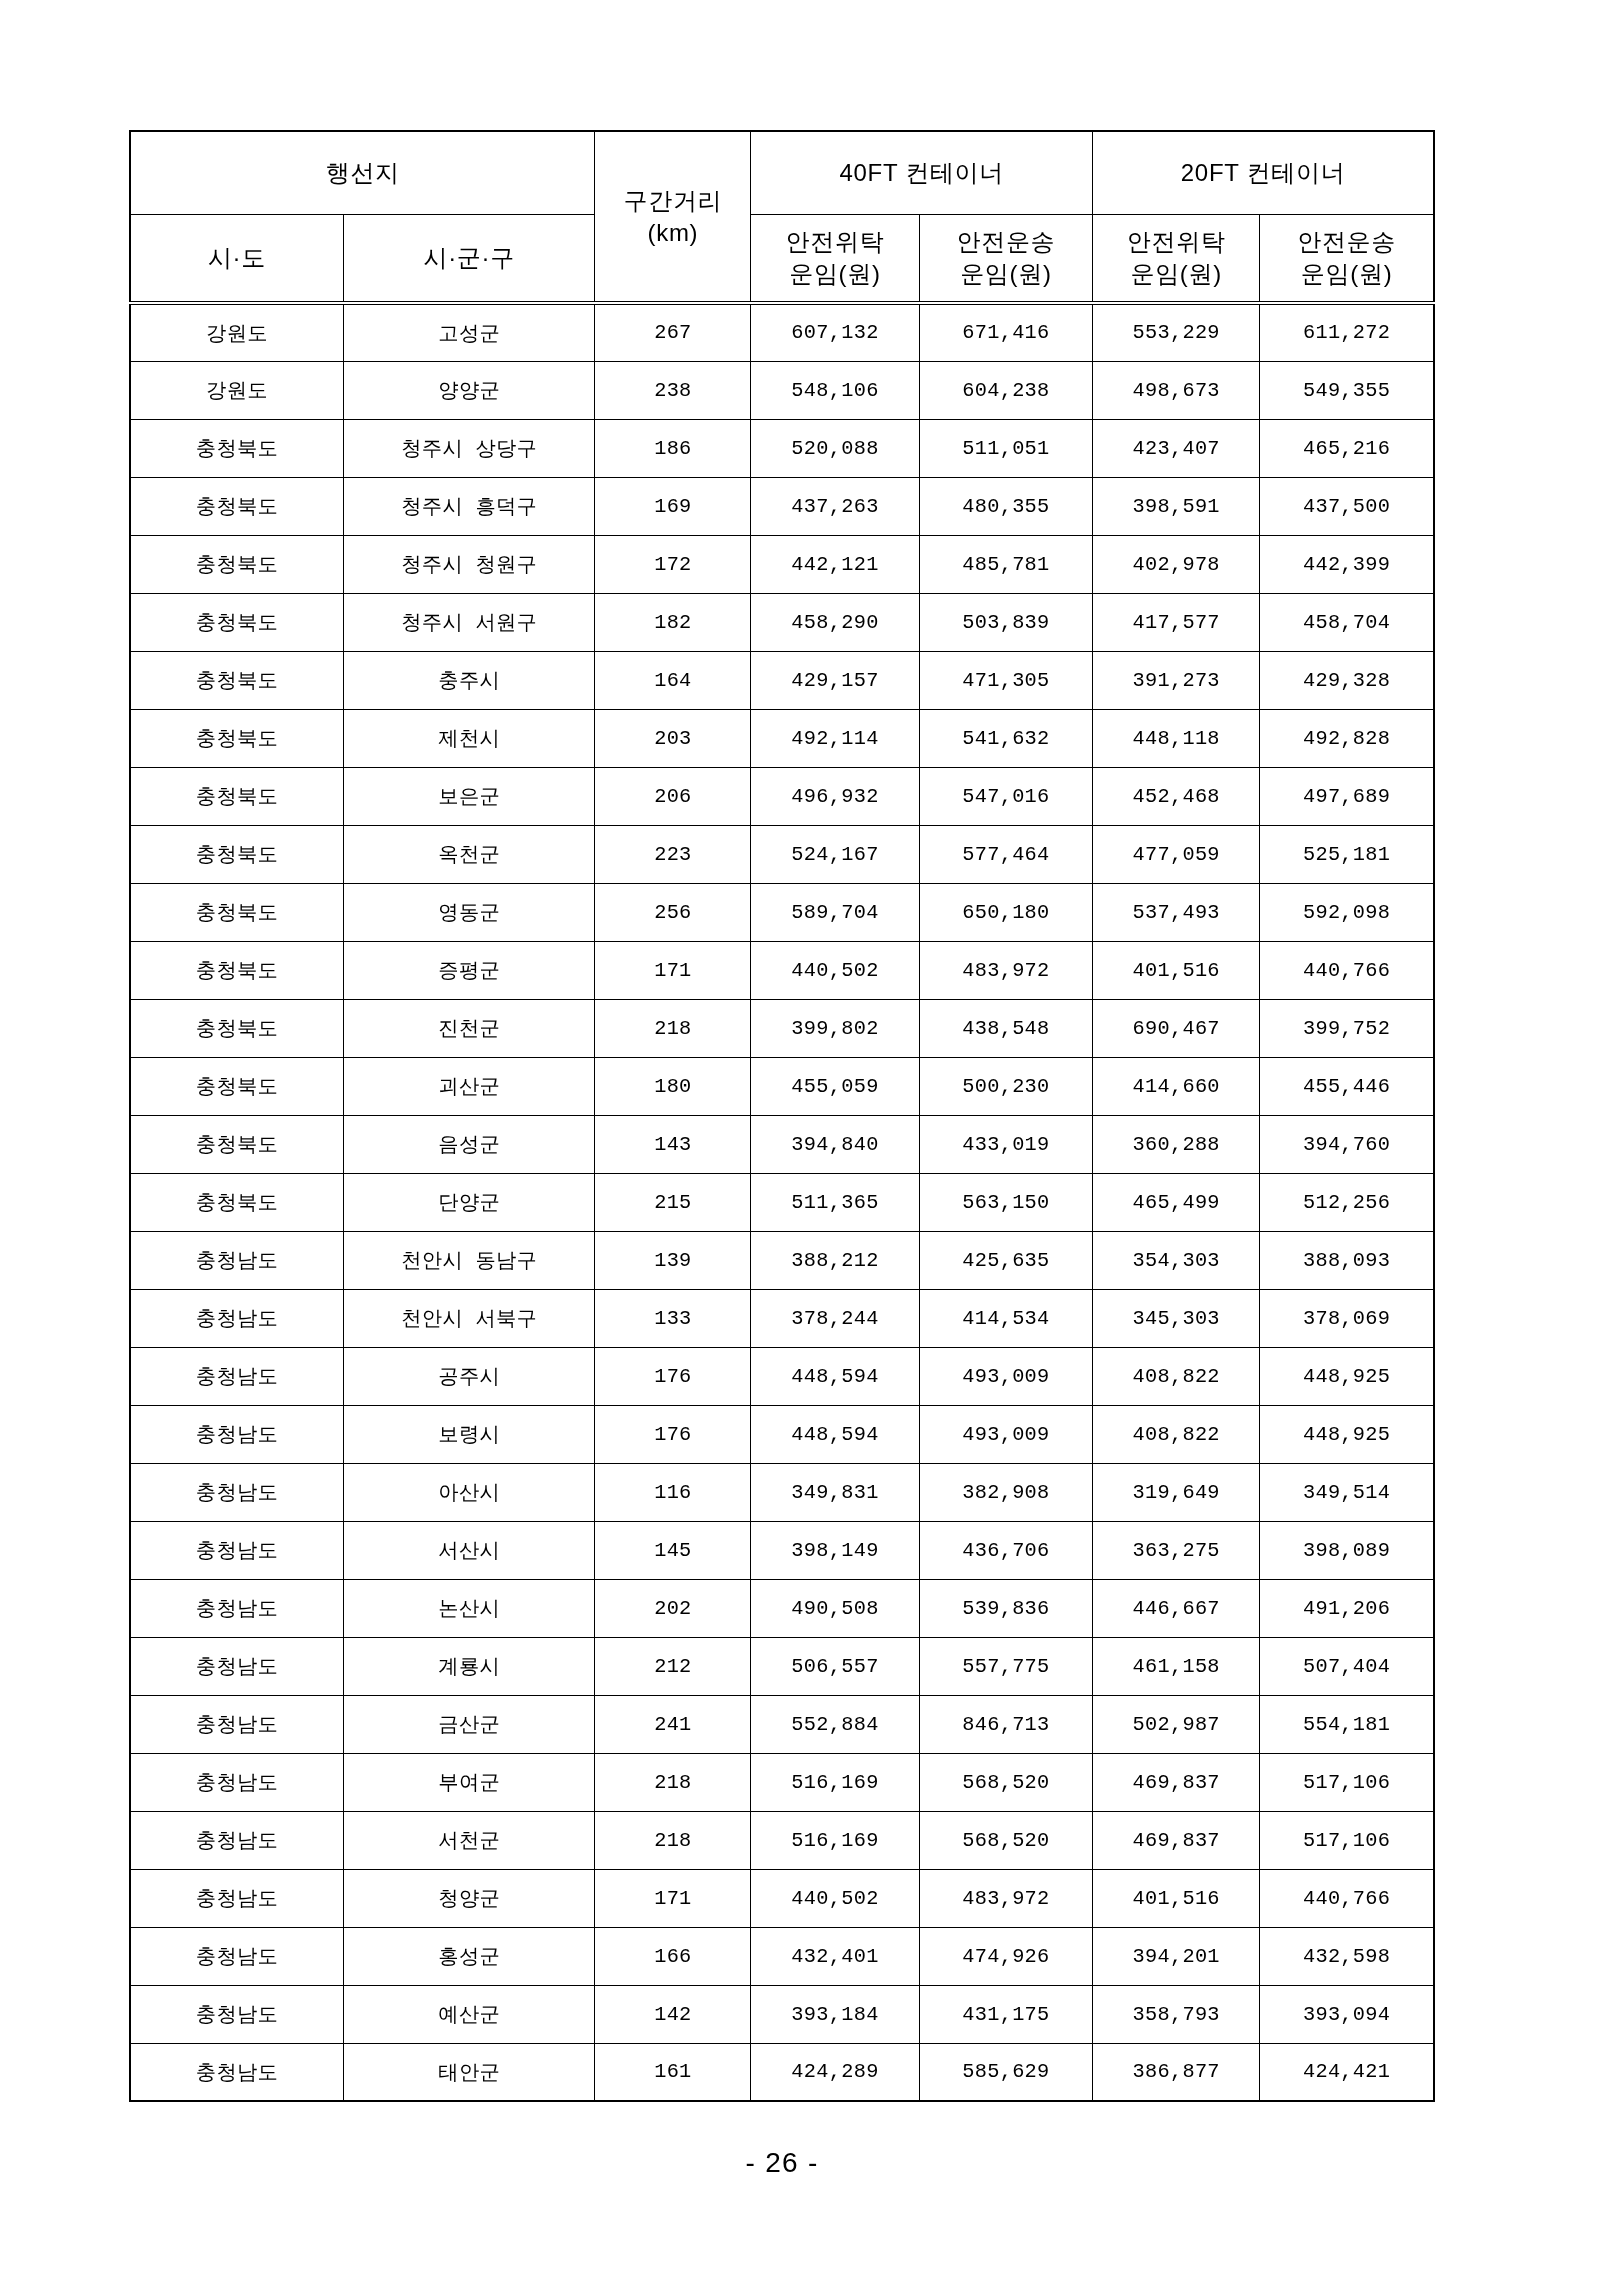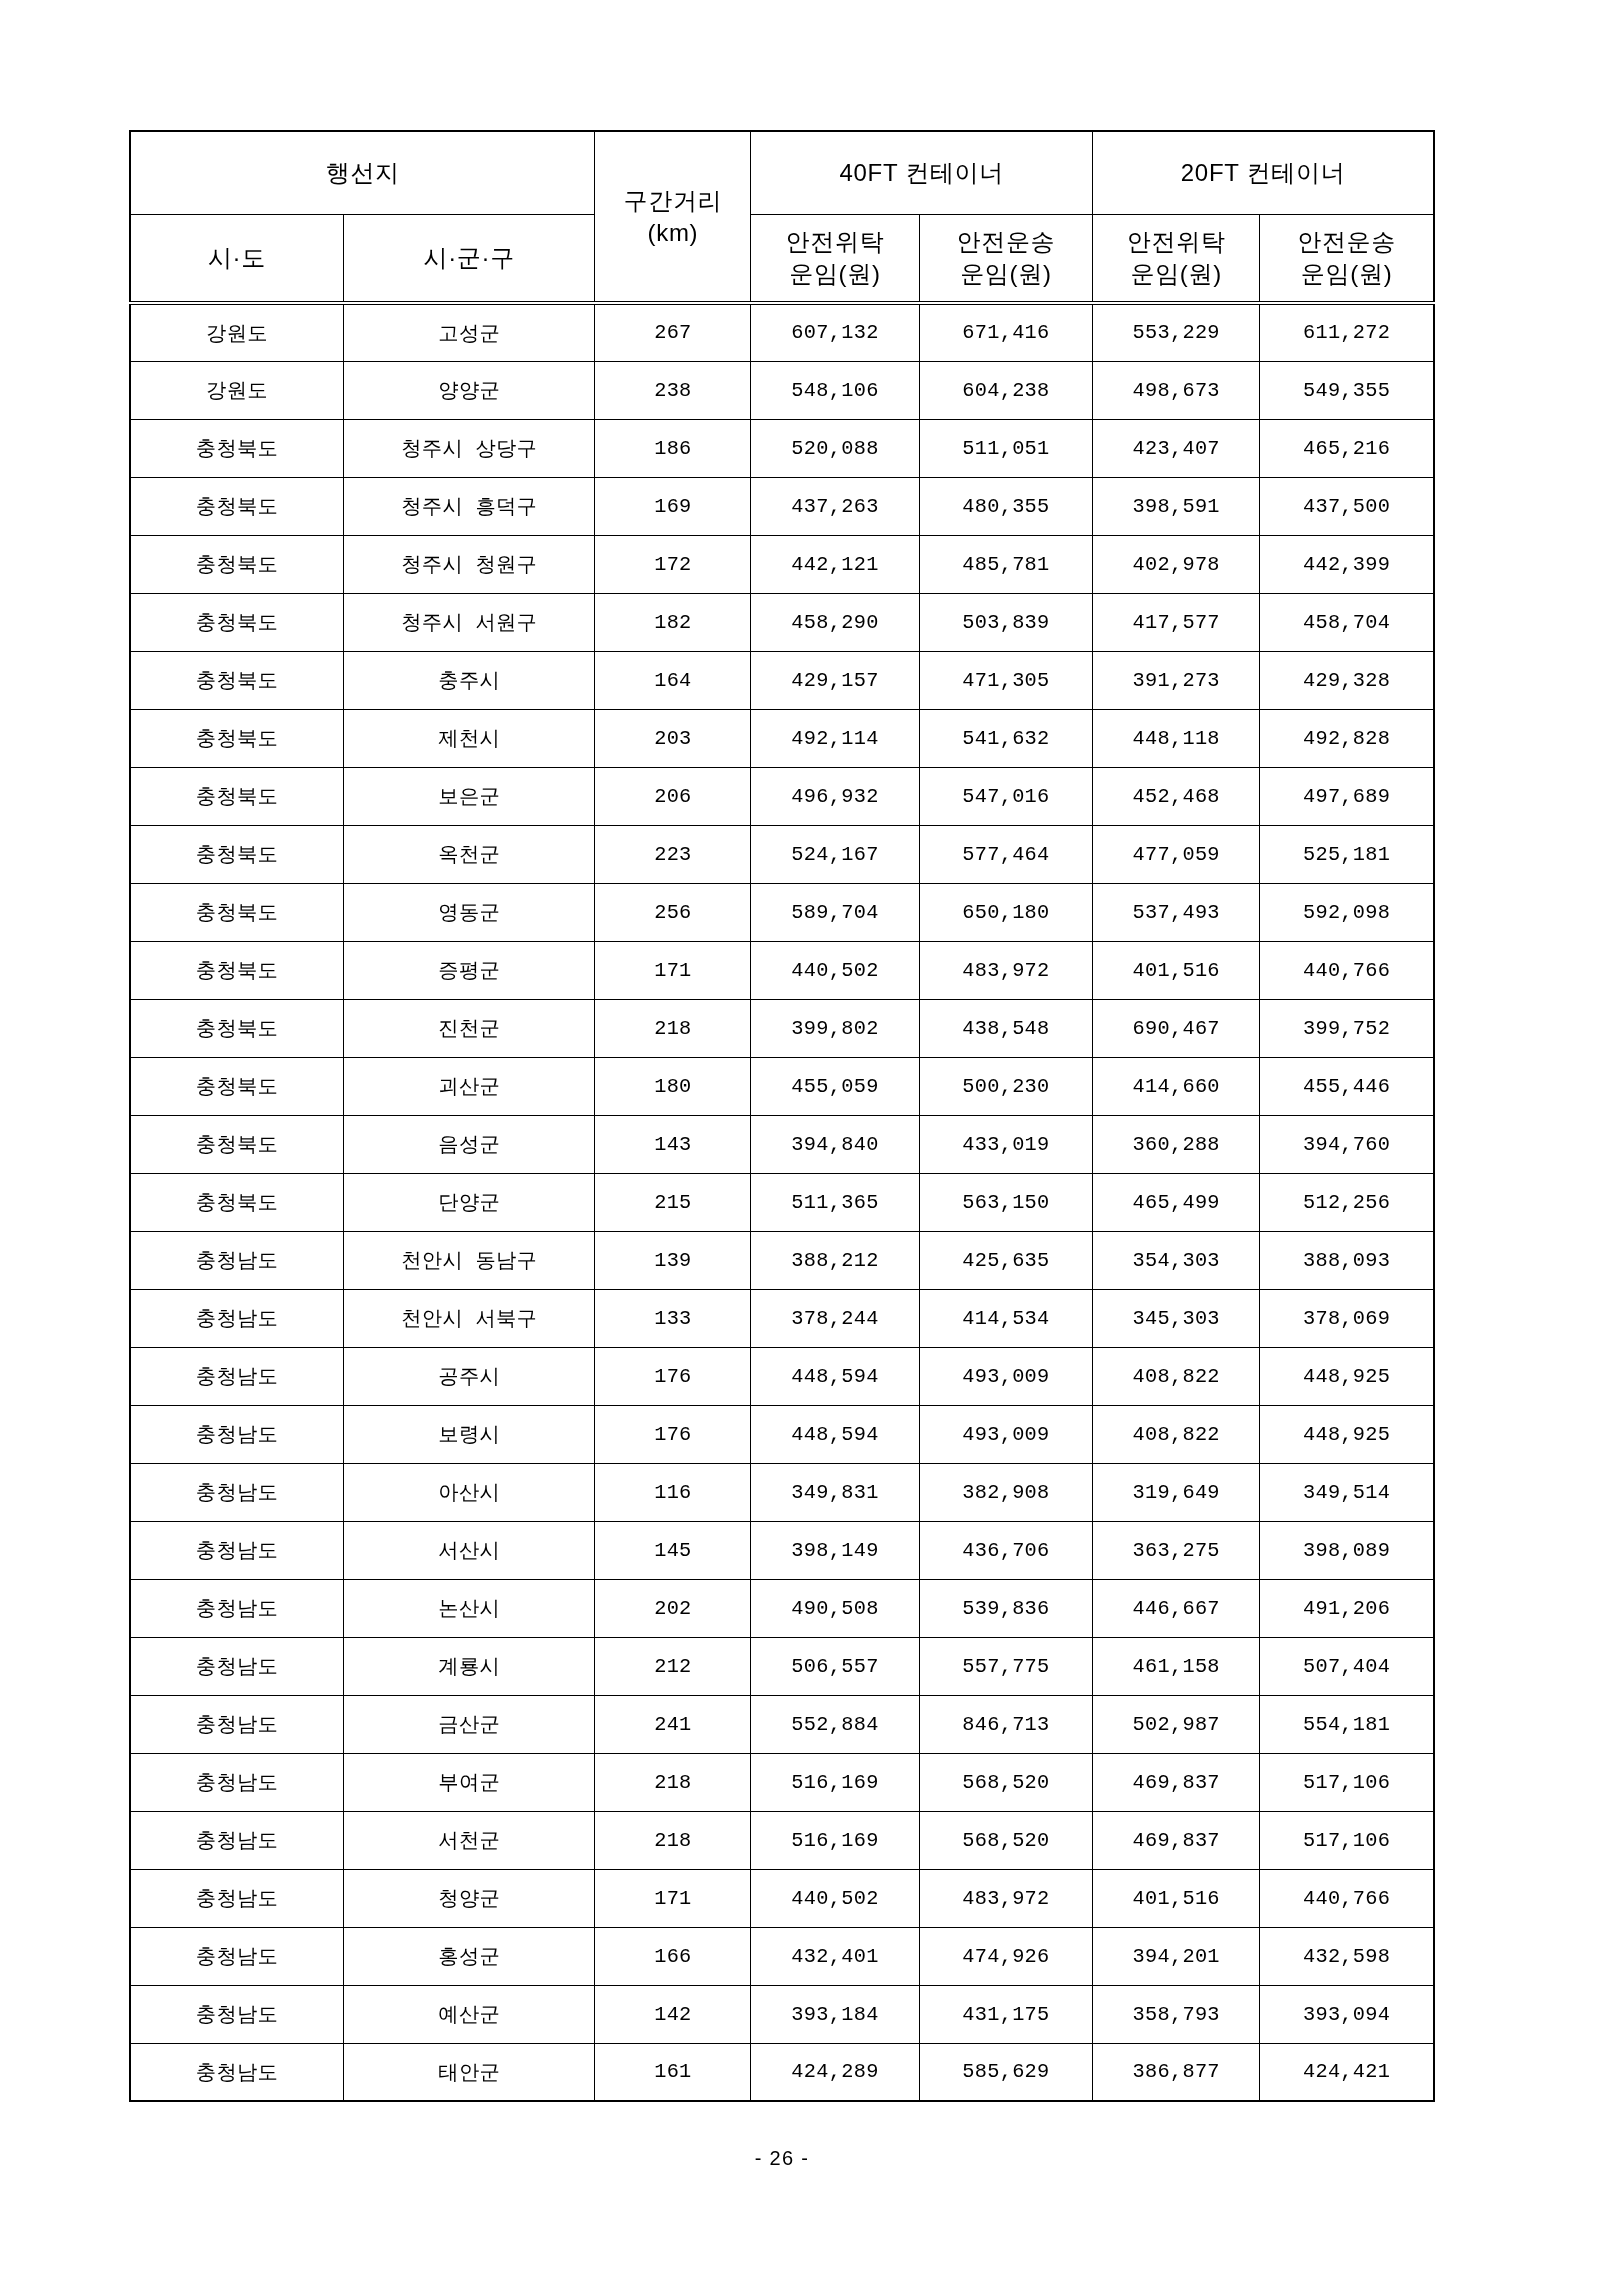--- a/index.html
+++ b/index.html
@@ -49,21 +49,21 @@
   tbody td {
     font-size: 20.3px;
     letter-spacing: 0.3px;
   }
   .page-number {
     position: absolute;
     left: 129px;
     top: 2147px;
     width: 1306px;
     text-align: center;
-    font-size: 20px;
+    font-size: 28px;
     letter-spacing: 1.3px;
   }
 </style>
 </head>
 <body>
 
 <div class="table-wrap">
   <table class="freight">
     <colgroup>
       <col style="width:16.37%">

